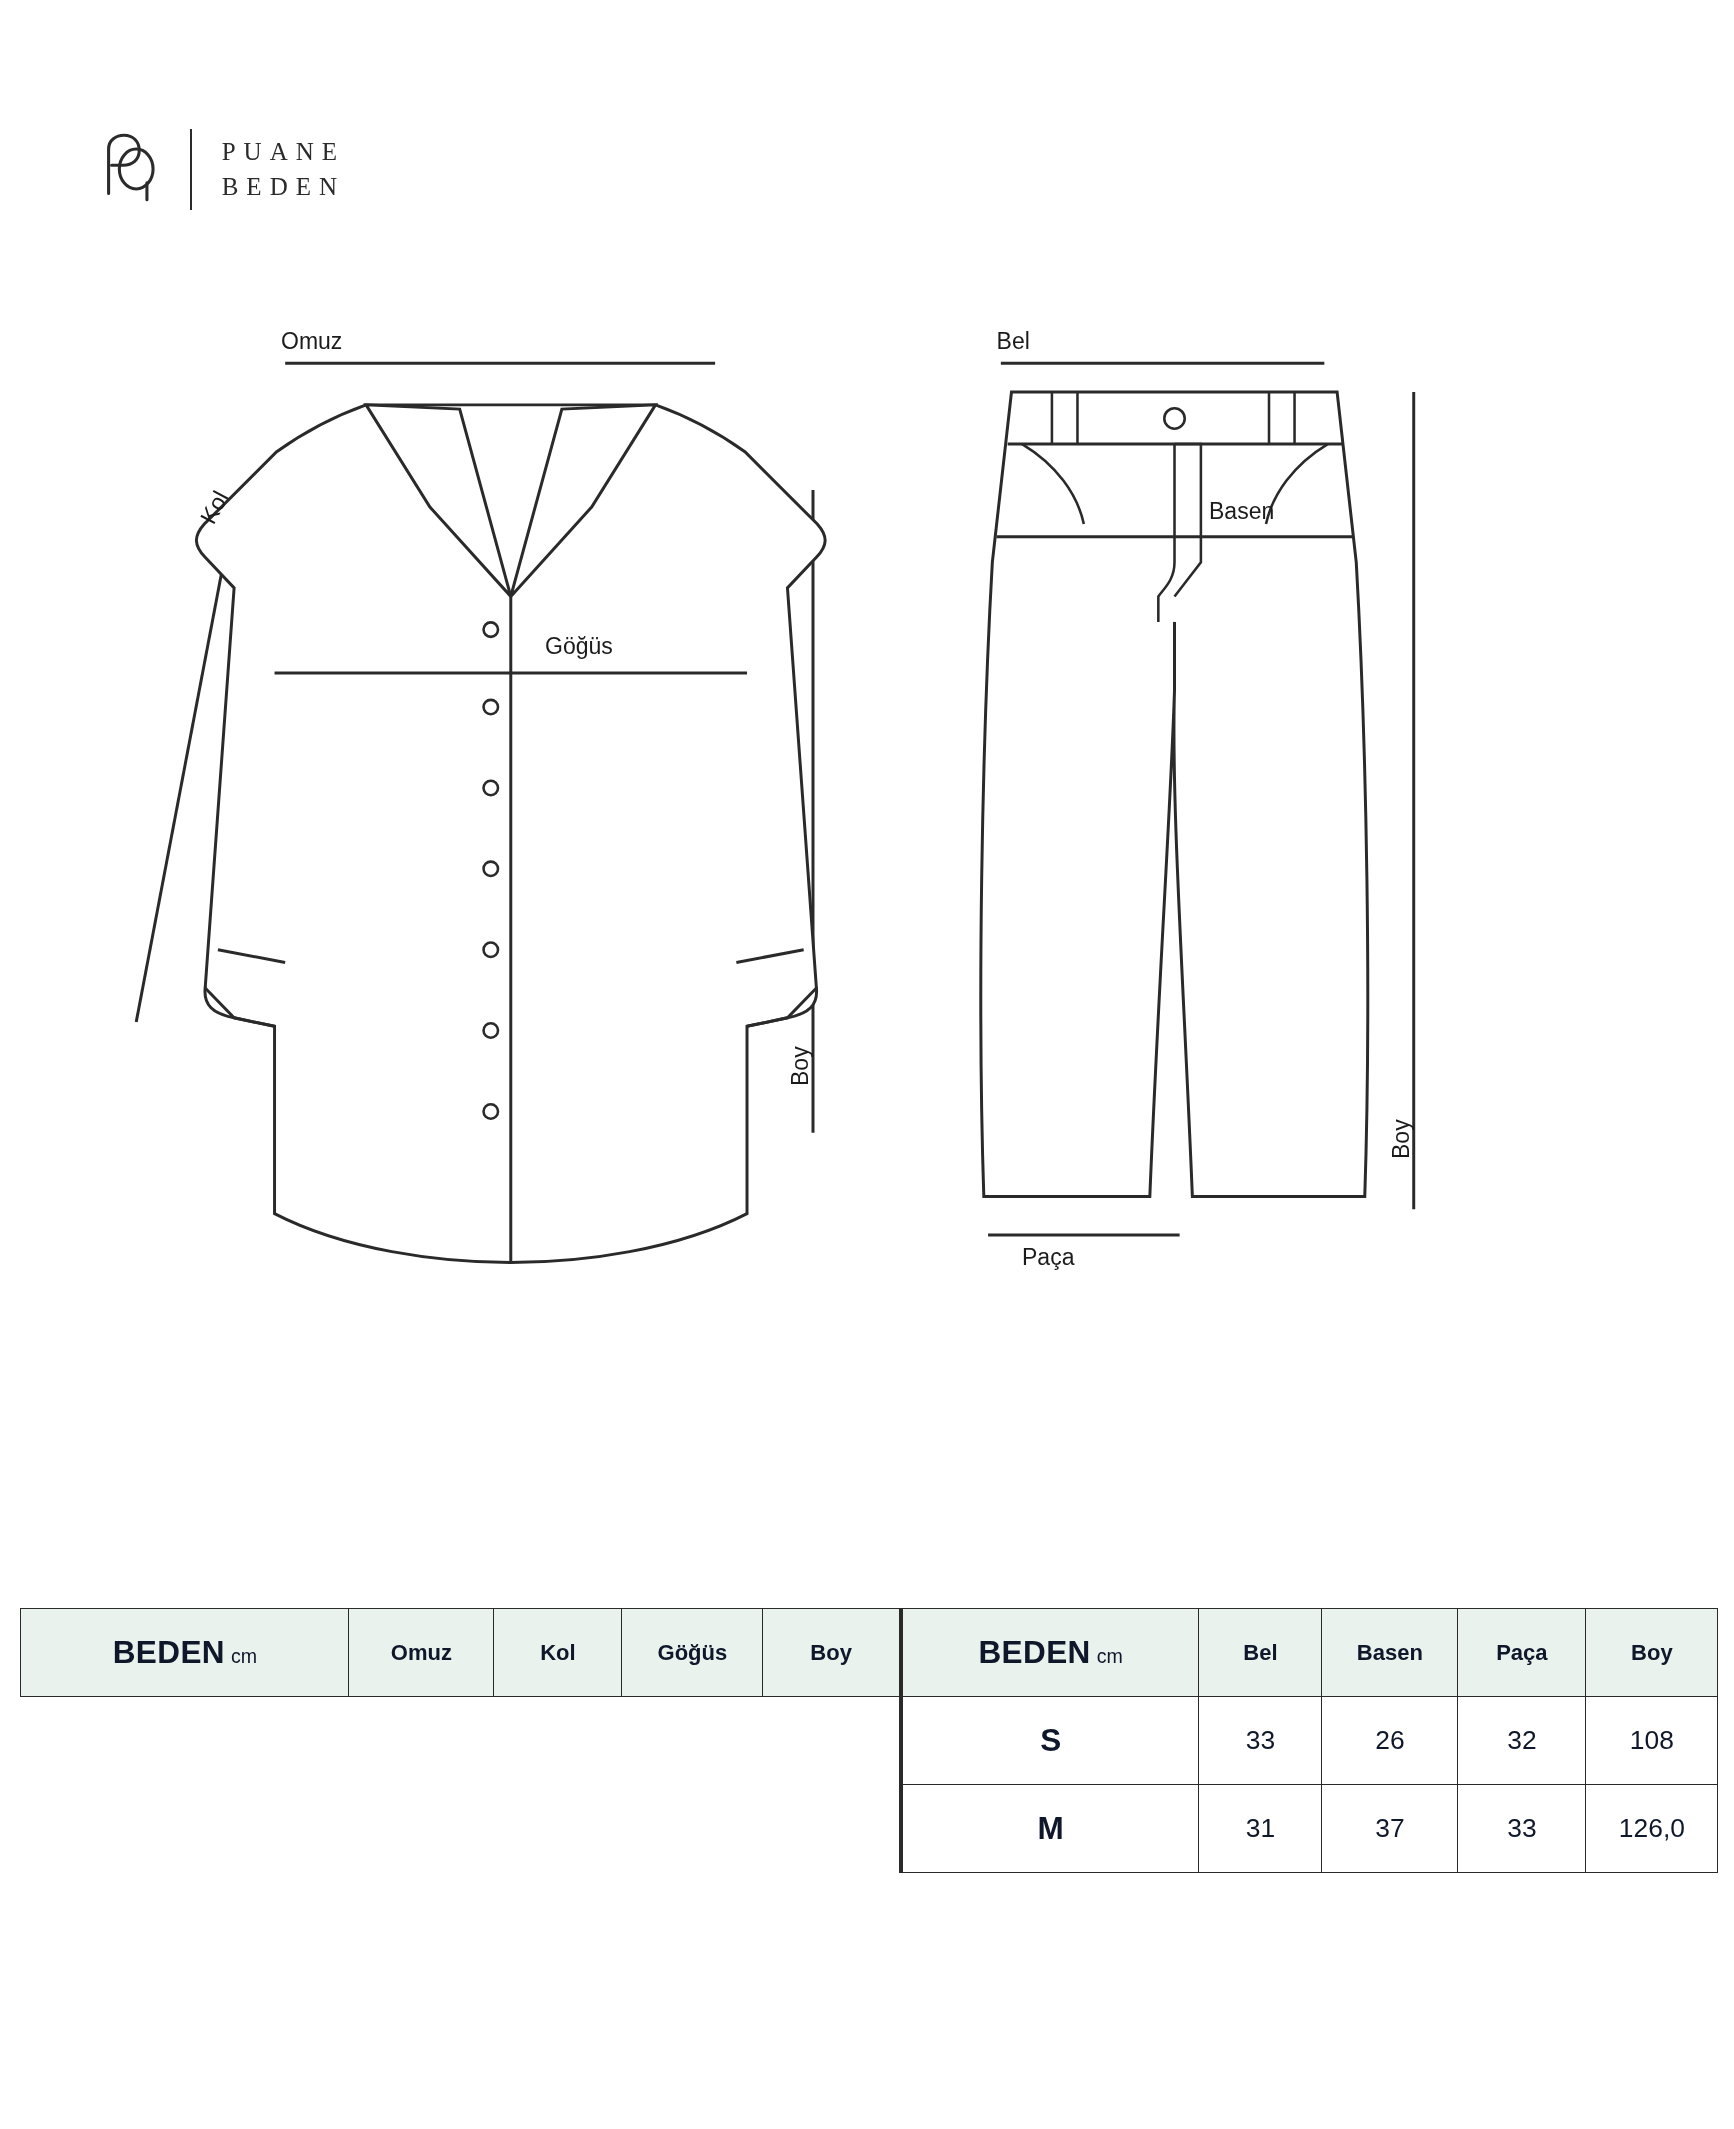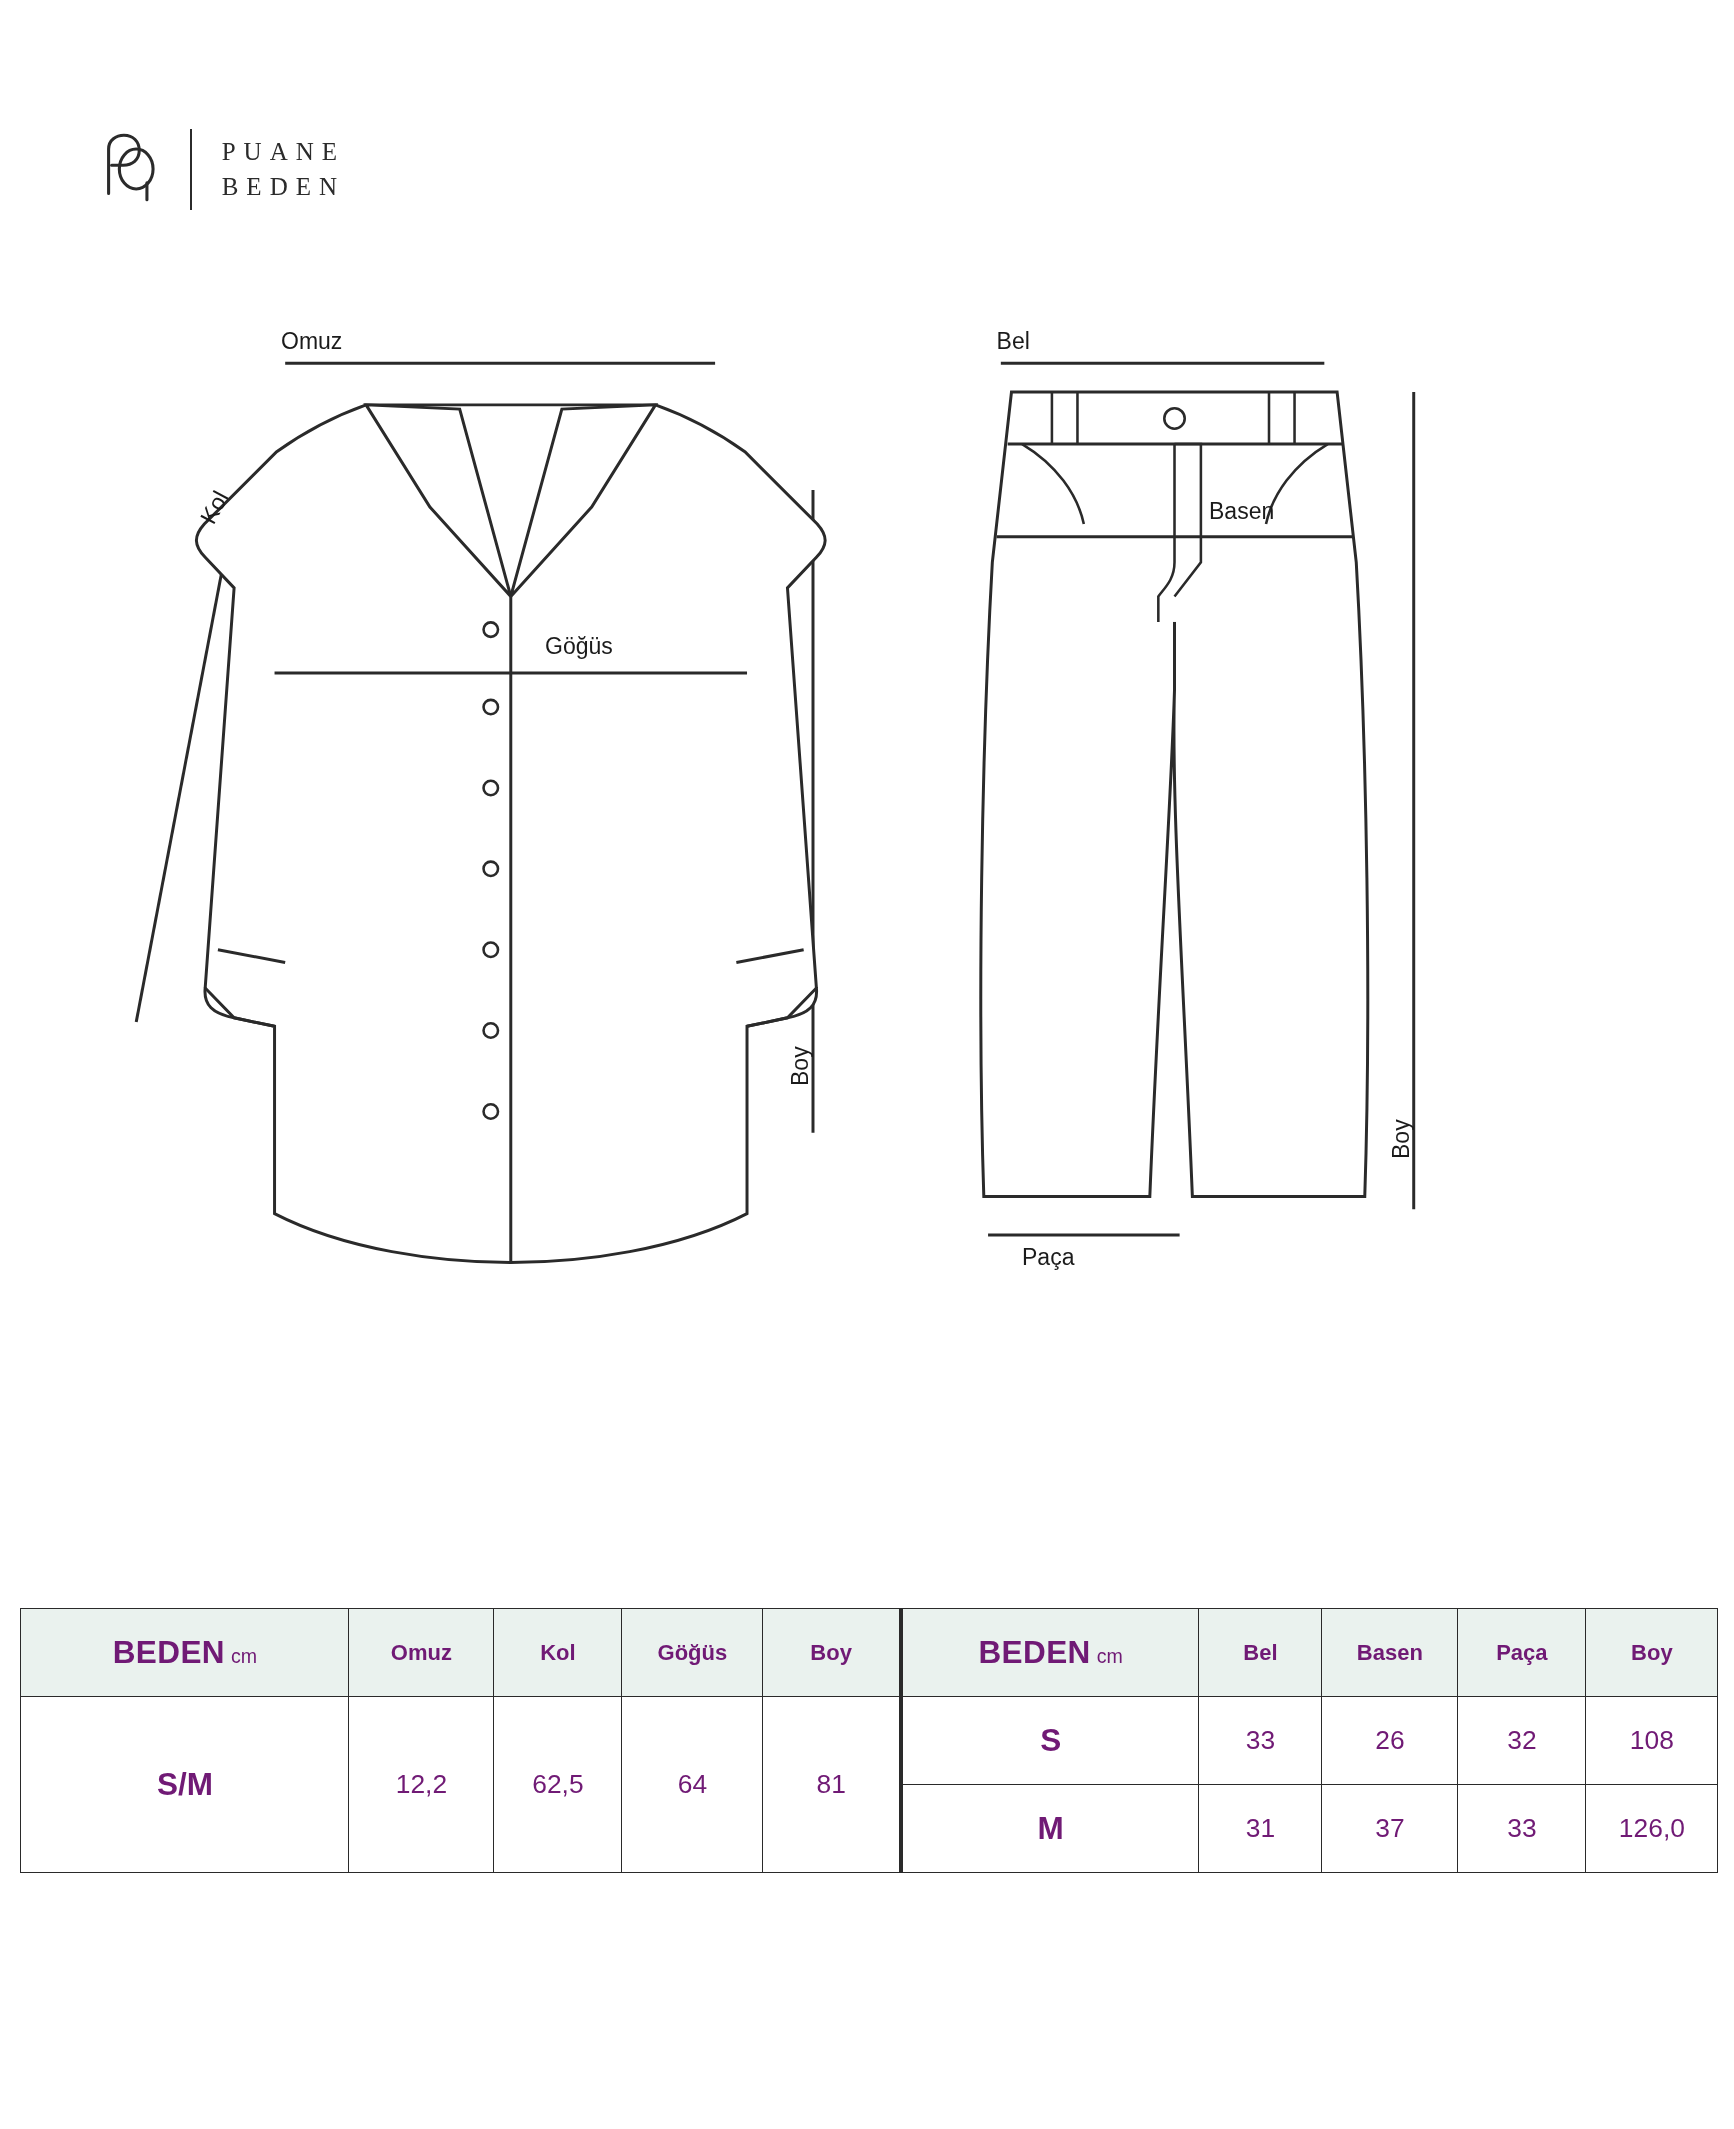--- a/index.html
+++ b/index.html
@@ -89,21 +89,21 @@
     table-layout: fixed;
   }
   table.t-left { width: 877px; }
   table.t-right { width: 818px; }
 
   table td, table th {
     border: 1.3px solid #2a2a2a;
     text-align: center;
     vertical-align: middle;
     font-weight: 700;
-    color: #701a75;
+    color: #0f172a;
     margin-top: 40px;
   }
 
   thead td, thead th {
     background: #eaf2ee;
     height: 85px;
   }
   tbody td {
     height: 85px;
     background: #ffffff;
@@ -276,27 +276,20 @@
         <td class="hd-beden">
           <span>BEDEN</span><span class="cm">cm</span>
         </td>
         <td class="hd-col">Omuz</td>
         <td class="hd-col">Kol</td>
         <td class="hd-col">Göğüs</td>
         <td class="hd-col">Boy</td>
       </tr>
     </thead>
     <tbody>
-      <tr>
-        <td class="size-cell">S/M</td>
-        <td class="val">12,2</td>
-        <td class="val">62,5</td>
-        <td class="val">64</td>
-        <td class="val">81</td>
-      </tr>
     </tbody>
   </table>
 
   <table class="t-right">
     <colgroup>
       <col style="width:298px">
       <col style="width:123px">
       <col style="width:136px">
       <col style="width:128px">
       <col style="width:132px">

